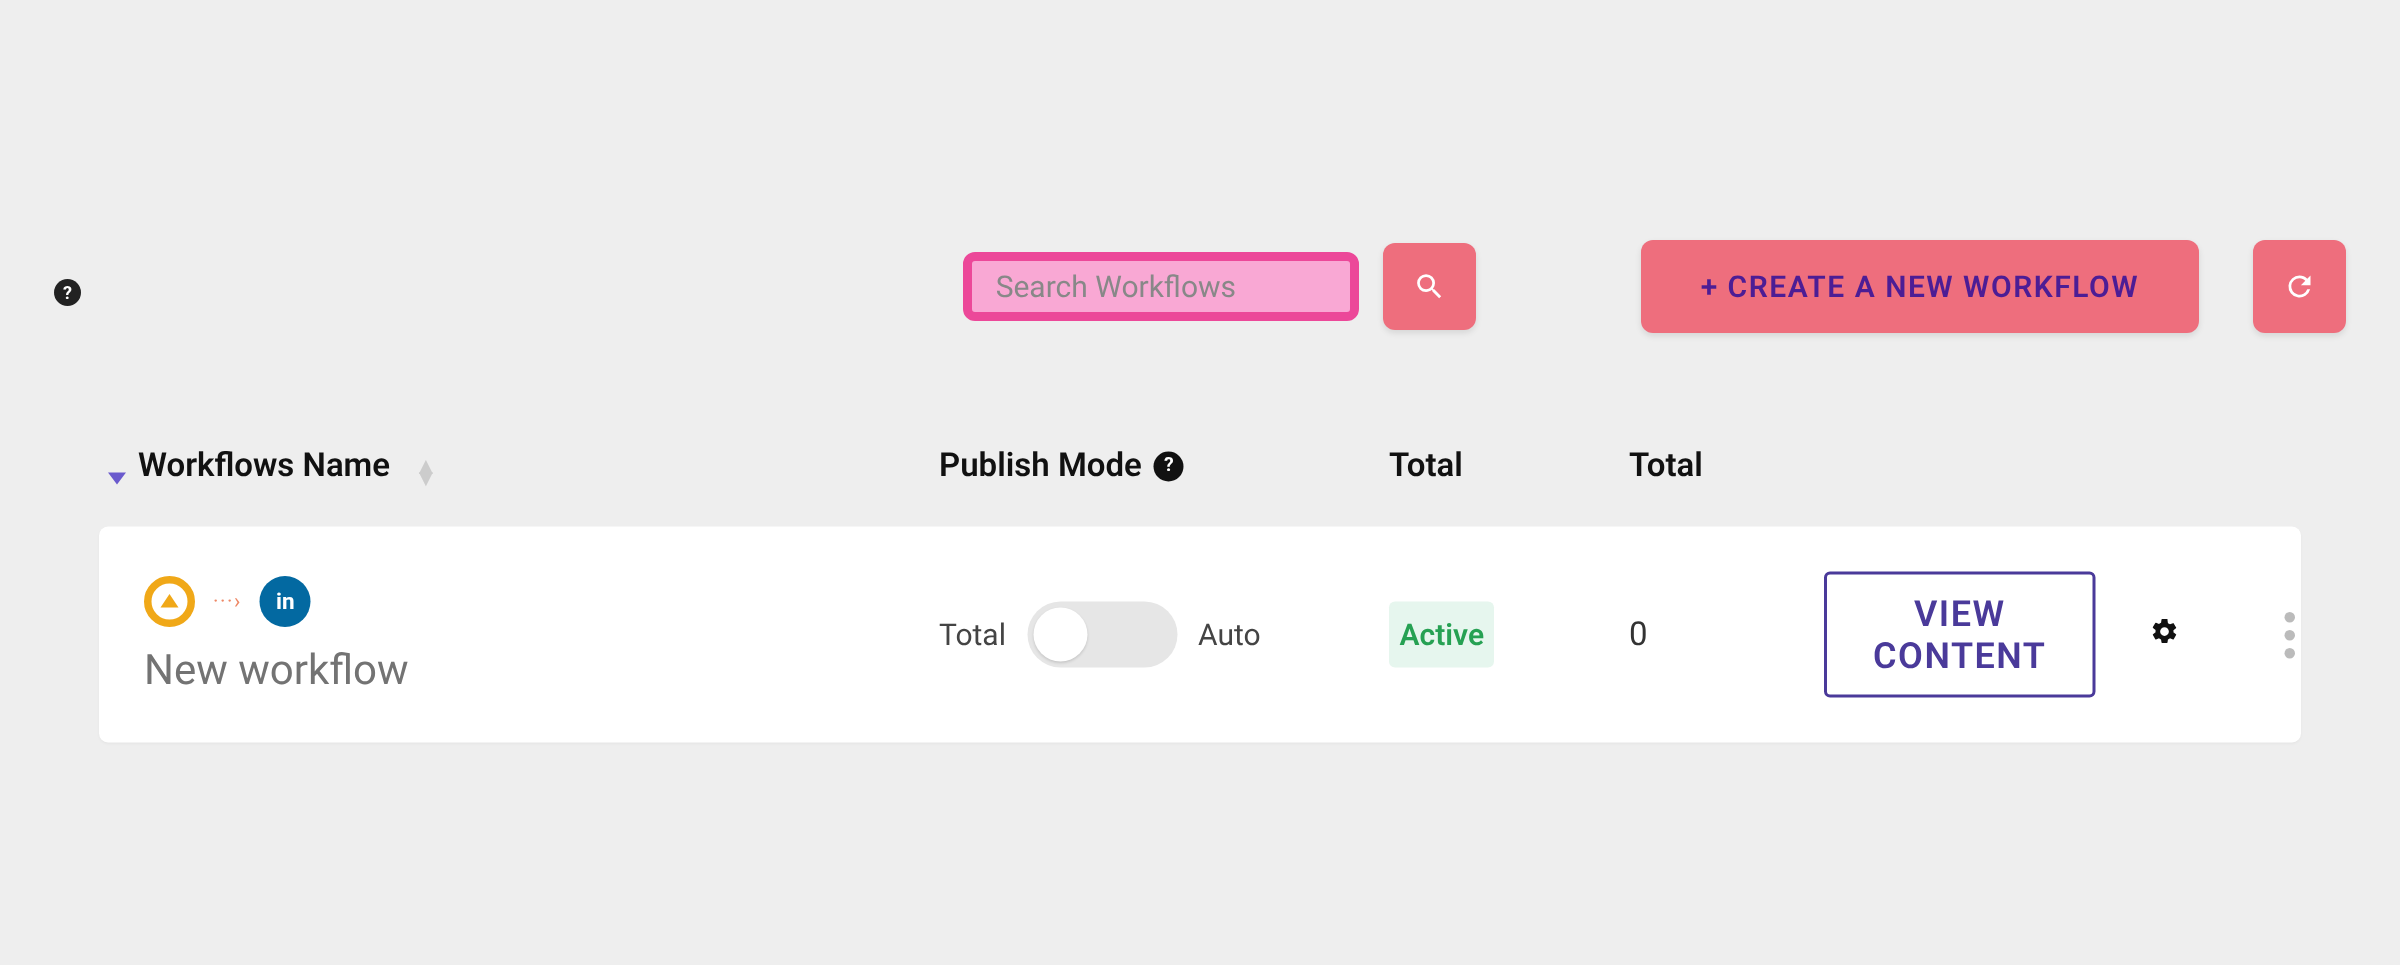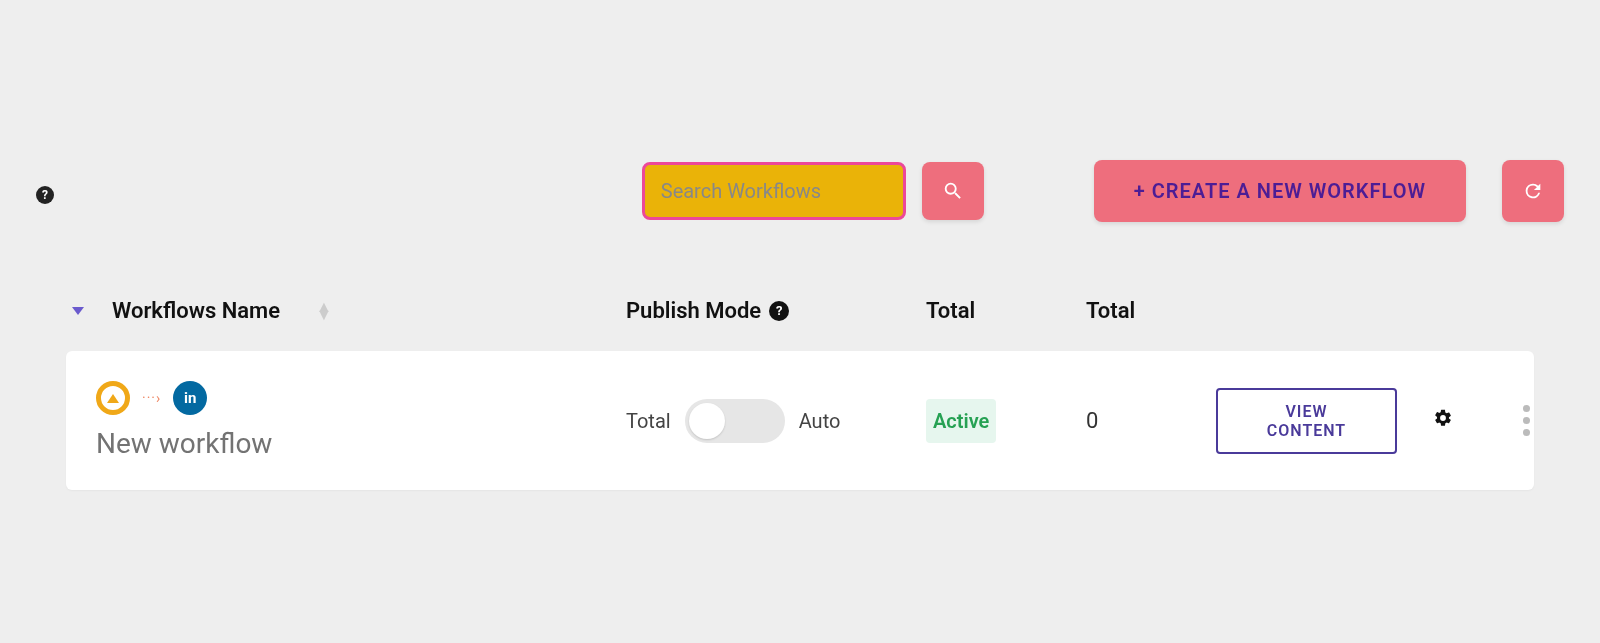--- a/index.html
+++ b/index.html
@@ -2,30 +2,30 @@
 <html><head>
 <meta charset="utf-8">
 <style>
   * { box-sizing: border-box; margin: 0; padding: 0; font-family: -apple-system, BlinkMacSystemFont, "Segoe UI", Roboto, "Helvetica Neue", Arial, sans-serif; }
   body { background: #eeeeee; width: 1600px; height: 643px; padding: 40px 36px; }
   .top-row { display: flex; align-items: center; margin-top: 120px; gap: 20px; }
   .title-wrap { display: flex; align-items: center; gap: 10px; flex: 0 0 auto; margin-right: auto; }
   .page-title { font-size: 40px; font-weight: 700; color: #111; }
   .help-icon { width: 18px; height: 18px; border-radius: 50%; background: #222; color: #fff; font-size: 12px; font-weight: 700; display: inline-flex; align-items: center; justify-content: center; margin-top: 8px; }
   .search-group { display: flex; align-items: center; gap: 16px; margin-left: 0; }
-  .search-input { width: 264px; height: 58px; border: 3px solid #ec4899; border-radius: 8px; padding: 0 16px; font-size: 20px; color: #555; background: #eab308; }
+  .search-input { width: 264px; height: 46px; border: 6px solid #ec4899; border-radius: 8px; padding: 0 16px; font-size: 20px; color: #555; background: #f9a8d4; }
   .search-input::placeholder { color: #888; }
   .btn { border: none; cursor: pointer; display: inline-flex; align-items: center; justify-content: center; font-weight: 600; box-shadow: 0 2px 4px rgba(0,0,0,0.1); }
   .btn-pink { background: #ee6e7d; color: #4c1d95; border-radius: 8px; }
   .btn-search { width: 62px; height: 58px; }
   .btn-create { height: 62px; padding: 0 40px; font-size: 20px; letter-spacing: 1px; margin-left: 90px; }
   .btn-refresh { width: 62px; height: 62px; margin-left: 16px; }
   .table-area { padding: 0 30px; margin-top: 56px; }
   .table-header { display: flex; align-items: center; padding: 20px 0 28px 0; font-size: 22px; font-weight: 600; color: #111; }
-  .col-name-h { flex: 0 0 560px; display: flex; align-items: center; gap: 28px; }
+  .col-name-h { flex: 0 0 560px; display: flex; align-items: flex-end; gap: 8px; }
   .filter-caret { width: 0; height: 0; border-left: 6px solid transparent; border-right: 6px solid transparent; border-top: 8px solid #6a5acd; margin-left: 6px; }
   .sort-arrows { color: #ccc; font-size: 16px; margin-left: 8px; line-height: 8px; }
   .col-mode-h { flex: 0 0 300px; display: flex; align-items: center; gap: 8px; }
   .help-icon-dark { width: 20px; height: 20px; border-radius: 50%; background: #111; color: #fff; font-size: 13px; font-weight: 700; display: inline-flex; align-items: center; justify-content: center; }
   .col-status-h { flex: 0 0 160px; }
   .col-total-h { flex: 0 0 100px; }
   .table-row { background: #fff; border-radius: 6px; display: flex; align-items: center; padding: 30px 0; min-height: 110px; box-shadow: 0 1px 2px rgba(0,0,0,0.04); }
   .col-name { flex: 0 0 560px; padding-left: 30px; }
   .row-icons { display: flex; align-items: center; gap: 12px; margin-bottom: 12px; }
   .circle-yellow { width: 34px; height: 34px; border-radius: 50%; background: #fff; border: 5px solid #f0a818; display: inline-flex; align-items: center; justify-content: center; }
@@ -33,21 +33,21 @@
   .dots-arrow { color: #e86; font-size: 14px; letter-spacing: 1px; }
   .circle-blue { width: 34px; height: 34px; border-radius: 50%; background: #0369a1; color: #fff; font-weight: 700; font-size: 15px; display:inline-flex; align-items:center; justify-content:center; }
   .row-title { font-size: 28px; color: #737373; }
   .col-mode { flex: 0 0 300px; display: flex; align-items: center; gap: 14px; font-size: 20px; color: #444; }
   .toggle { width: 100px; height: 44px; background: #e6e6e6; border-radius: 22px; position: relative; }
   .toggle .knob { position:absolute; top:4px; left:4px; width:36px; height:36px; border-radius:50%; background:#fff; box-shadow:0 1px 2px rgba(0,0,0,0.15); }
   .col-status { flex: 0 0 160px; }
   .status-pill { background: #e6f6ee; color: #26a153; font-weight:600; font-size:20px; padding: 10px 7px; border-radius: 4px; display:inline-block; }
   .col-total { flex: 0 0 100px; font-size: 22px; color:#333; }
   .col-actions { flex: 1; display:flex; align-items:center; gap: 36px; justify-content:flex-start; padding-left: 30px; }
-  .btn-view { border: 2px solid #4a3a9a; color: #4a3a9a; background:#fff; font-size:16px; font-weight:600; padding: 12px 26px; border-radius:4px; letter-spacing:1px; }
+  .btn-view { border: 2px solid #4a3a9a; color: #4a3a9a; background:#fff; font-size:24px; font-weight:600; padding: 12px 26px; border-radius:4px; letter-spacing:1px; }
   .gear { color:#111; font-size:20px; }
   .kebab { display:flex; flex-direction:column; gap:5px; padding: 4px; margin-left: 30px;}
   .kebab span { width:7px; height:7px; background:#bbb; border-radius:50%; display:block; }
   svg.icon-white { width:22px; height:22px; fill:#fff; }
 </style>
 </head>
 <body>
 
 <div class="top-row">
   <div class="title-wrap">

